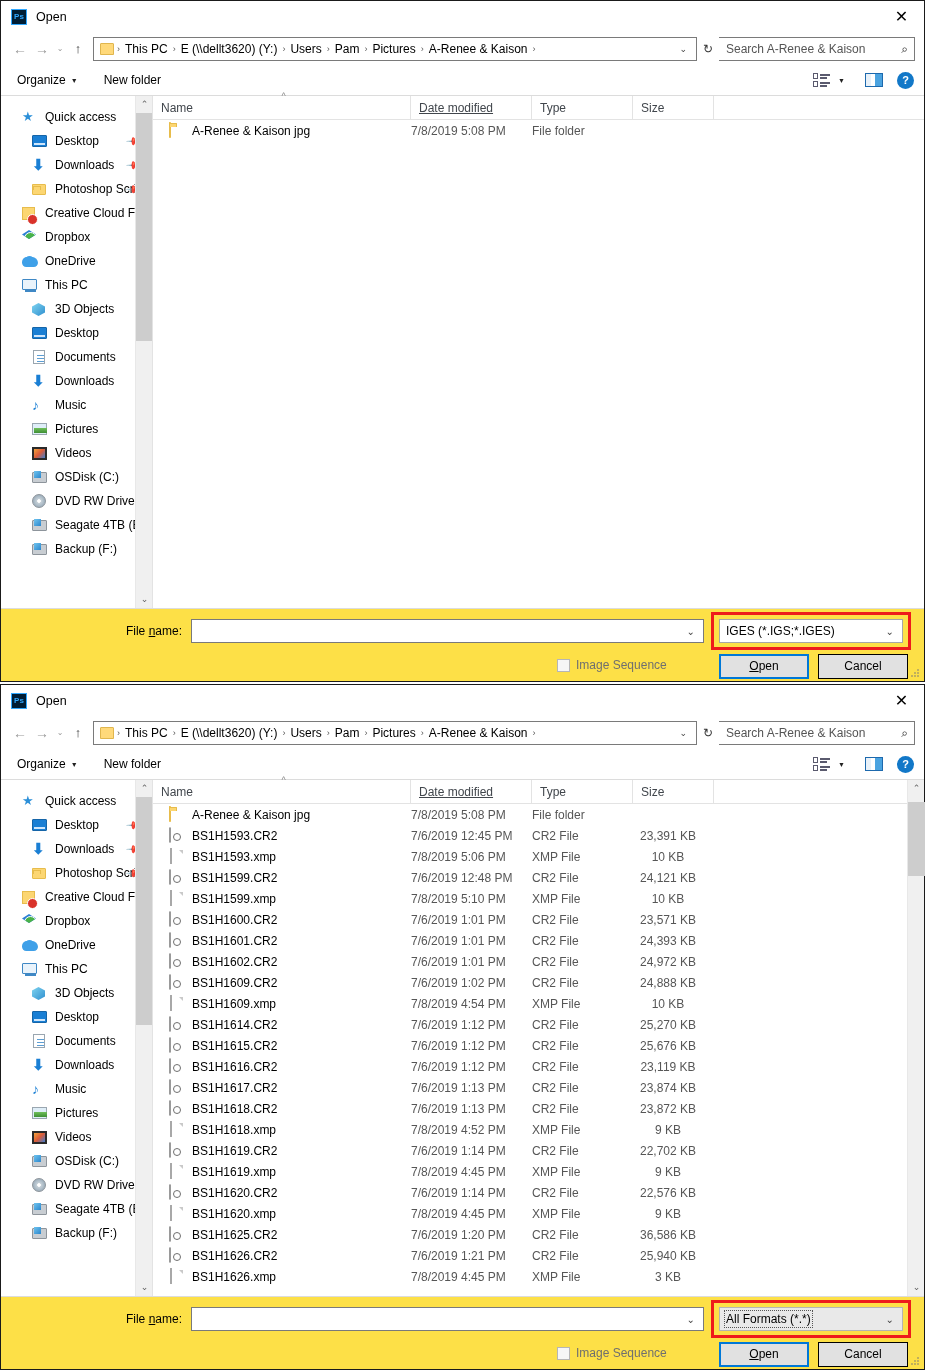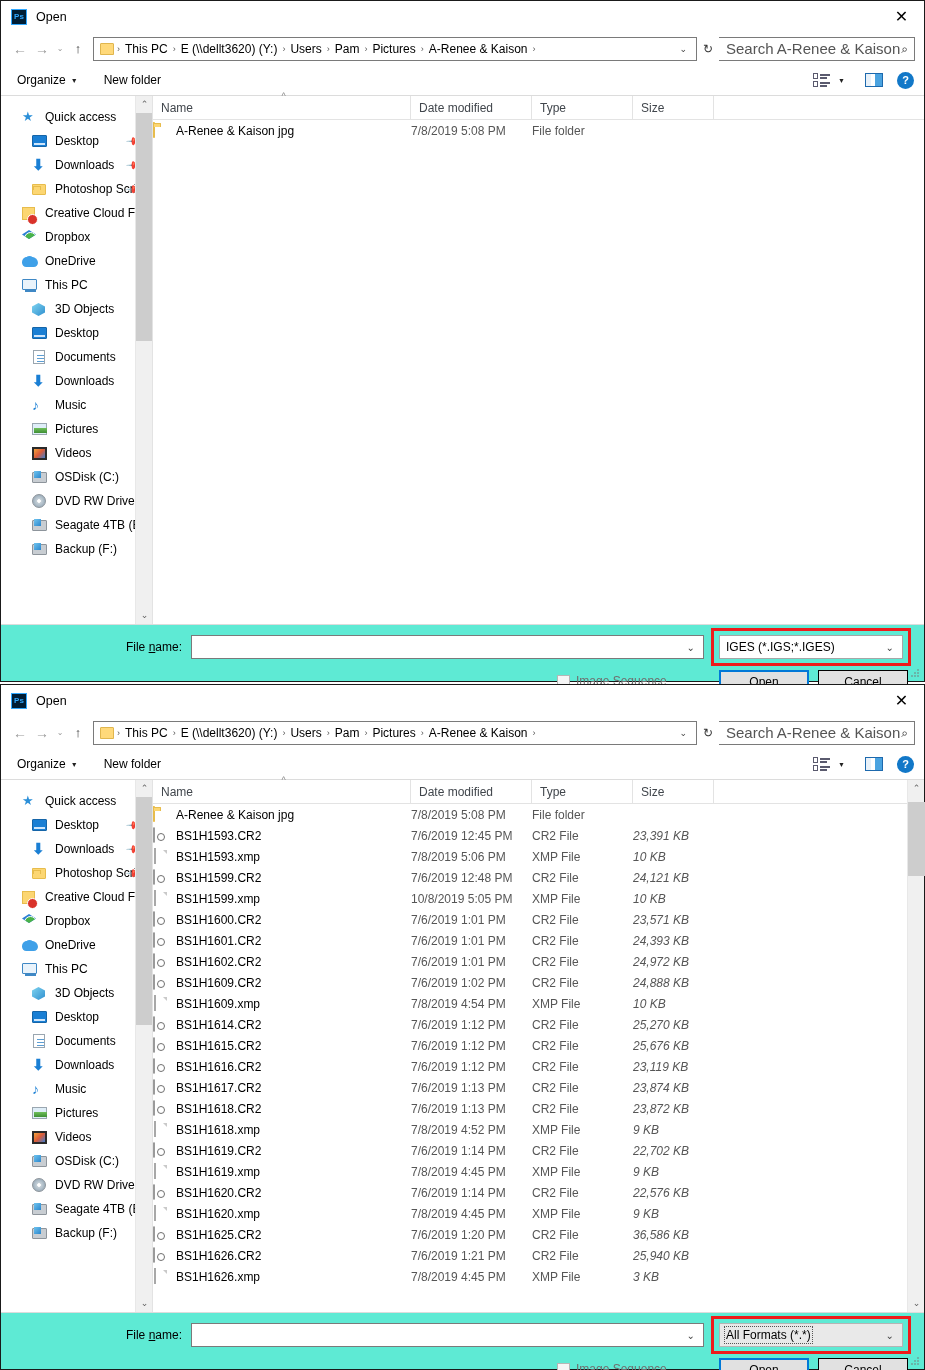--- a/index.html
+++ b/index.html
@@ -123,21 +123,21 @@
     width: 196px;
     height: 24px;
     border: 1px solid #7a7a7a;
     border-left: none;
     background: #fff;
     display: flex;
     align-items: center;
     padding: 0 6px 0 7px;
     flex: none;
   }
-  .search-text { flex: 1; font-size: 15px; color: #555; white-space: nowrap; overflow: hidden; }
+  .search-text { flex: 1; font-size: 12px; color: #555; white-space: nowrap; overflow: hidden; }
   .search-ico { color: #333; font-size: 12px; }
 
   
   .cmdbar {
     height: 31px;
     background: #fff;
     border-bottom: 1px solid #dcdcdc;
     display: flex;
     align-items: center;
     padding: 0 10px 0 16px;
@@ -266,47 +266,47 @@
     position: relative;
   }
   .sortmark {
     position: absolute;
     top: -5px;
     left: 50%;
     font-size: 9px;
     color: #888;
   }
   .c-name { width: 258px; }
-  .c-date { width: 121px; }
+  .c-date { width: 121px; text-decoration: underline; }
   .c-type { width: 101px; }
   .c-size { width: 81px; }
   .c-rest { flex: 1; border-right: none !important; }
 
   .rows {
     flex: 1;
     overflow: hidden;
     position: relative;
   }
   .row {
     height: 21px;
     display: flex;
     align-items: center;
     font-size: 12px;
   }
   .r-name {
     width: 258px;
     display: flex;
     align-items: center;
-    padding-left: 0;
+    padding-left: 16px;
     color: #000;
     flex: none;
   }
   .r-date { width: 121px; color: #565656; flex: none; }
   .r-type { width: 101px; color: #565656; flex: none; }
-  .r-size { width: 81px; color: #565656; text-align: left; padding-right: 11px; flex: none; font-style: italic; }
+  .r-size { width: 81px; color: #565656; text-align: center; padding-right: 11px; flex: none; }
 
   .fico { width: 15px; height: 15px; margin-right: 8px; flex: none; position: relative; }
 
   .folder-ico {
     width: 14px; height: 11px;
     background: #fcd672;
     border: 1px solid #e7bc4c;
     border-radius: 0 1px 1px 1px;
     margin-top: 2px;
   }
@@ -356,23 +356,23 @@
     position: absolute; left: 0; width: 17px; height: 17px;
     text-align: center; line-height: 17px; font-size: 9px; color: #606060;
   }
   .list-scroll .arr.up { top: 0; }
   .list-scroll .arr.dn { bottom: 0; }
   .list-thumb { position: absolute; left: 0; width: 17px; background: #cdcdcd; }
 
   
   .footer {
     flex: none;
-    background: #5eead4;
+    background: #fde047;
     position: relative;
-    height: 56px;
+    height: 72px;
     padding-left: 44px;
   }
   .fname-row {
     position: absolute;
     left: 0; right: 0; top: 10px;
     height: 24px;
     display: flex;
     align-items: center;
   }
   .fname-label {
@@ -984,21 +984,21 @@
             </div>
             <div class="r-date">7/6/2019 12:48 PM</div>
             <div class="r-type">CR2 File</div>
             <div class="r-size">24,121 KB</div>
           </div>
           <div class="row">
             <div class="r-name">
               <span class="fico"><span class="xmp-ico"></span></span>
               <span>BS1H1599.xmp</span>
             </div>
-            <div class="r-date">10/8/2019 5:05 PM</div>
+            <div class="r-date">7/8/2019 5:10 PM</div>
             <div class="r-type">XMP File</div>
             <div class="r-size">10 KB</div>
           </div>
           <div class="row">
             <div class="r-name">
               <span class="fico"><span class="cr2-ico"></span></span>
               <span>BS1H1600.CR2</span>
             </div>
             <div class="r-date">7/6/2019 1:01 PM</div>
             <div class="r-type">CR2 File</div>

